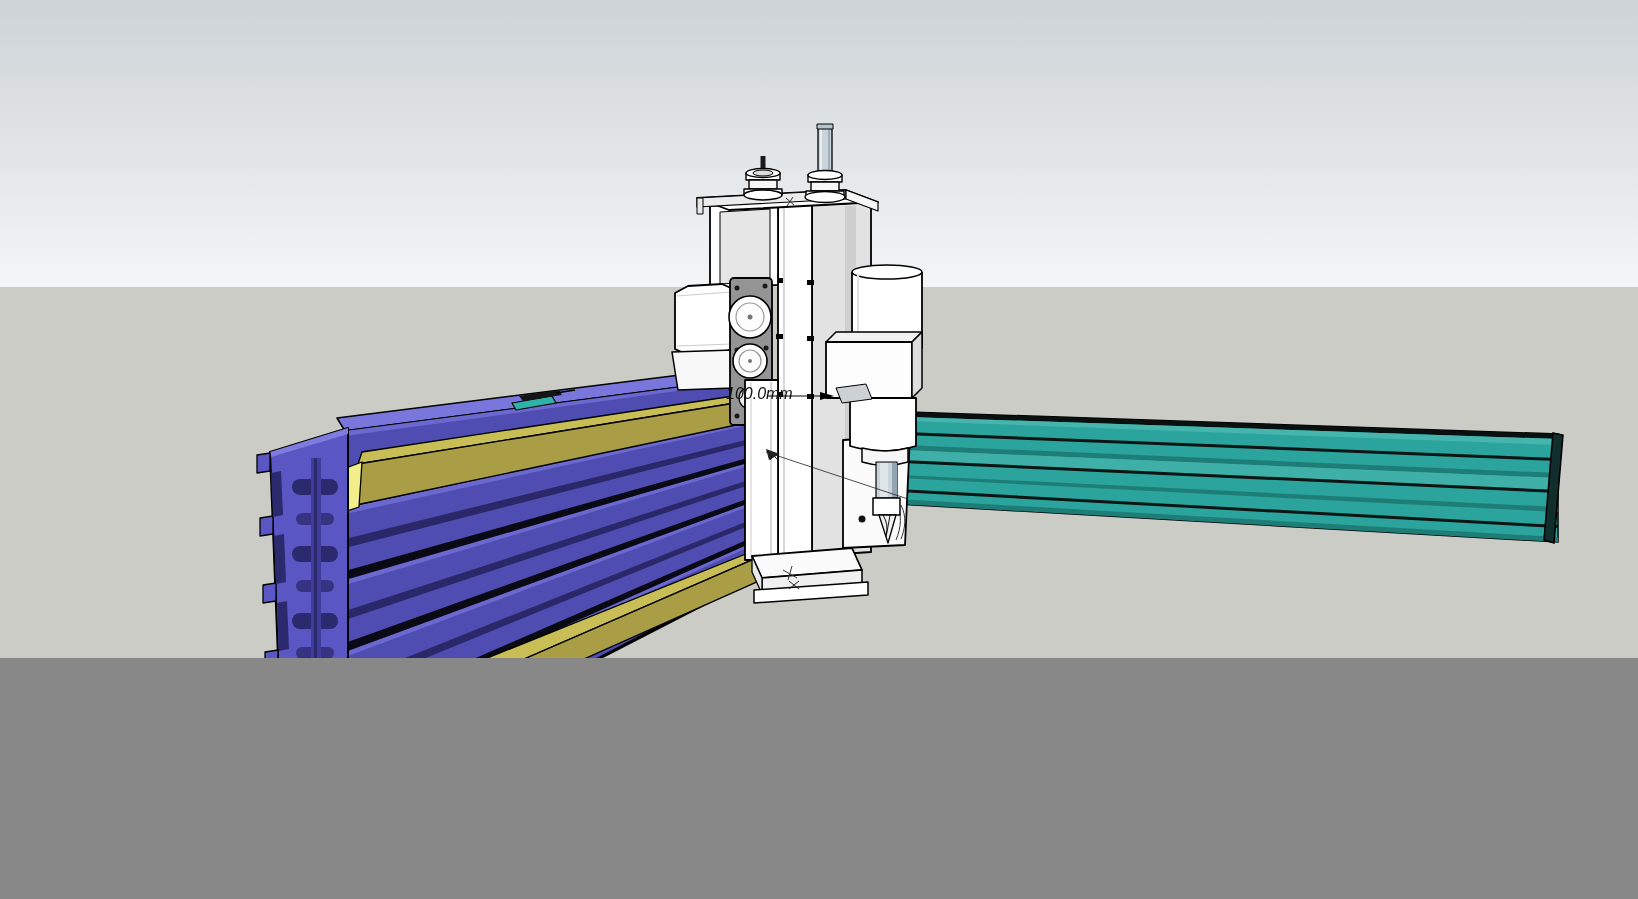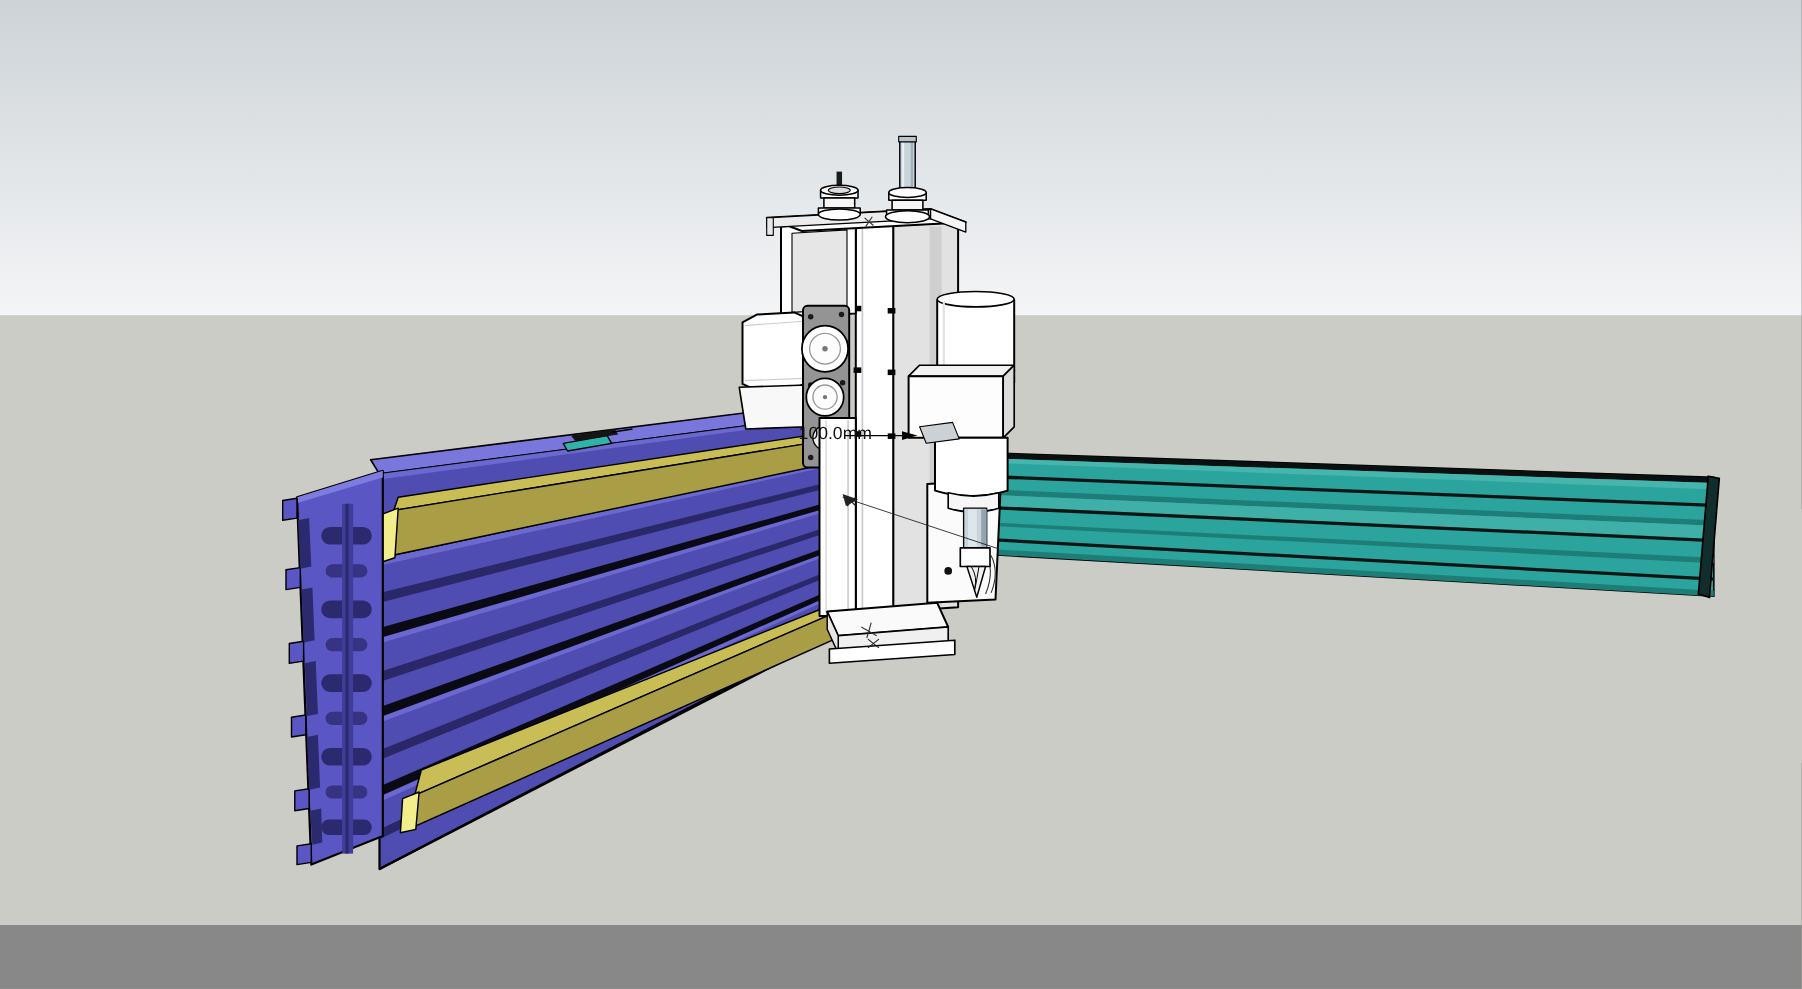--- a/index.html
+++ b/index.html
@@ -1,20 +1,21 @@
 <!DOCTYPE html>
 <html><head>
 <meta charset="utf-8">
 <style>
   html,body{margin:0;padding:0;background:#888;}
   .viewport{
     position:relative;
-    width:1638px;height:841px;
+    width:1638px;height:658px;
     overflow:hidden;
     font-family:"Liberation Sans", sans-serif;
+    font-style:italic;
   }
   svg{display:block;}
   text.dim{
     font-family:"Liberation Sans", sans-serif;
     font-size:16px;
     fill:#111;
   }
 </style>
 </head>
 <body>

